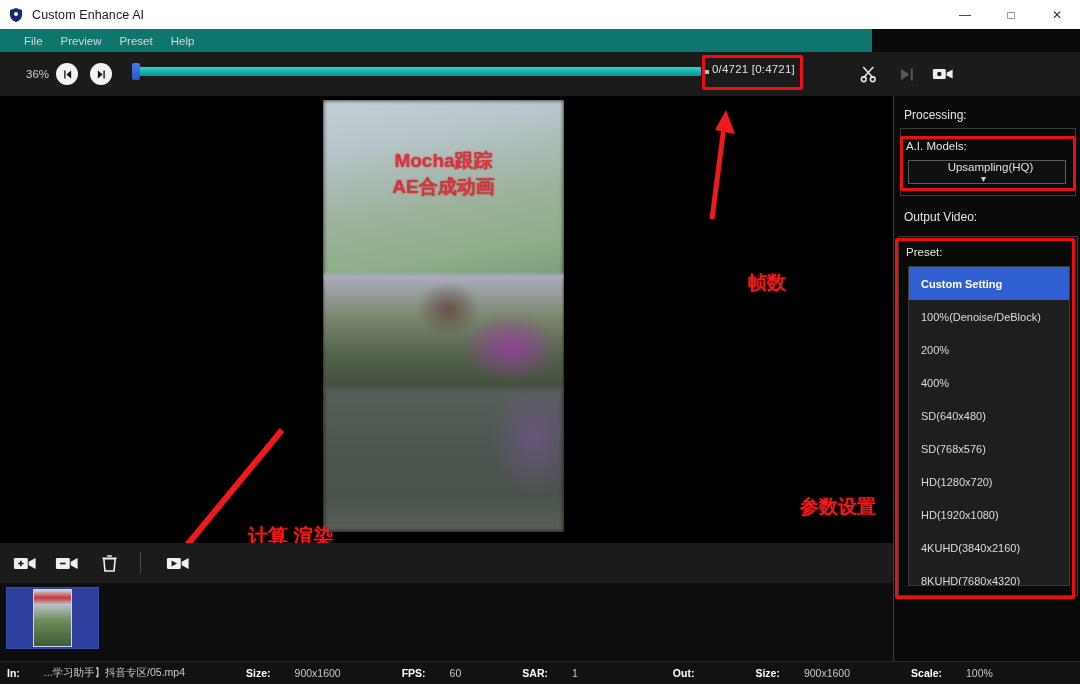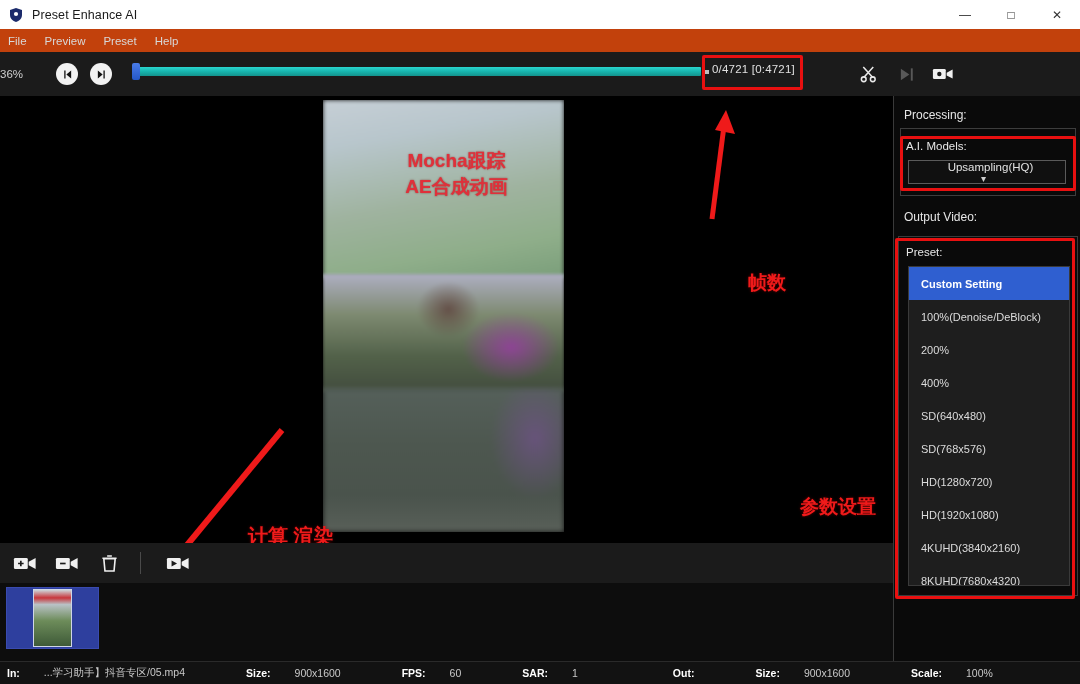--- a/index.html
+++ b/index.html
@@ -19,34 +19,34 @@
   #title-icon { margin-left: 8px; width: 16px; height: 16px; display:block; }
   #title-text {
     margin-left: 8px; font-size: 12.5px; color: #1a1a1a; letter-spacing: .1px;
   }
   .wincontrols { position: absolute; right: 0; top: 0; height: 29px; display: flex; }
   .wc { width: 46px; height: 29px; display: flex; align-items: center; justify-content: center;
         color: #333; font-size: 12px; }
 
   
   #menubar {
-    position: absolute; top: 29px; left: 0; width: 1080px; height: 23px;
-    background: #c2410c; display: flex; align-items: center; padding-left: 0;
+    position: absolute; top: 29px; left: 0; width: 872px; height: 23px;
+    background: #0f766e; display: flex; align-items: center; padding-left: 16px;
   }
   .menu-item {
     font-size: 11.5px; color: #d8d8d8; padding: 3px 8px; margin-right: 2px;
   }
 
   
   #toolbar {
     position: absolute; top: 52px; left: 0; width: 1080px; height: 44px;
     background: #1b1b1b; display: flex; align-items: center;
   }
   #zoom-label {
-    width: 56px; text-align: left; font-size: 11.5px; color: #d0d0d0;
+    width: 56px; text-align: center; font-size: 11.5px; color: #d0d0d0; padding-left: 19px;
   }
   .circ-btn {
     width: 22px; height: 22px; border-radius: 50%; background: #f2f2f2;
     display: flex; align-items: center; justify-content: center; margin-right: 12px;
     color: #111;
   }
   .circ-btn svg { display:block; }
   #slider-wrap { position: relative; flex: 0 0 565px; height: 44px; margin-left: 4px; }
   #slider-track {
     position: absolute; top: 15px; left: 8px; width: 565px; height: 9px;
@@ -101,21 +101,20 @@
     top: 288px; height: 144px;
     background:
       radial-gradient(ellipse 60px 80px at 88% 35%, rgba(120,80,150,.6), rgba(60,40,80,0) 75%),
       linear-gradient(180deg,#55605a 0%, #4d574f 40%, #4a534c 75%, #596059 100%);
     filter: blur(2.5px);
   }
   #pv-text {
     position: absolute; top: 48px; left: 0; width: 100%; text-align: center;
     color: #e0303a; font-weight: bold; font-size: 19px; line-height: 1.35;
     text-shadow: 0 0 2px rgba(120,0,0,.6);
-    margin-left: 13px;
   }
   #pv-text span { display: block; }
 
   
   .ann-text {
     position: absolute; color: #ef1a1a; font-size: 19px; font-weight: bold;
     text-shadow: 0 0 3px rgba(200,0,0,.45);
   }
   #ann-frames { left: 748px; top: 174px; }
   #ann-params { left: 800px; top: 398px; }
@@ -201,21 +200,21 @@
 </head>
 <body>
 
 <div id="app">
 
   <div id="titlebar">
     <svg id="title-icon" viewBox="0 0 16 16">
       <path d="M8 1 L14 3 V8 C14 11.5 11.2 14 8 15 C4.8 14 2 11.5 2 8 V3 Z" fill="#1b2a6b"></path>
       <circle cx="8" cy="7" r="2.1" fill="#ffffff"></circle>
     </svg>
-    <span id="title-text">Preset Enhance AI</span>
+    <span id="title-text">Custom Enhance AI</span>
     <div class="wincontrols">
       <div class="wc">—</div>
       <div class="wc">□</div>
       <div class="wc" id="wc-close">✕</div>
     </div>
   </div>
 
   <div id="menubar">
     <div class="menu-item">File</div>
     <div class="menu-item">Preview</div>

